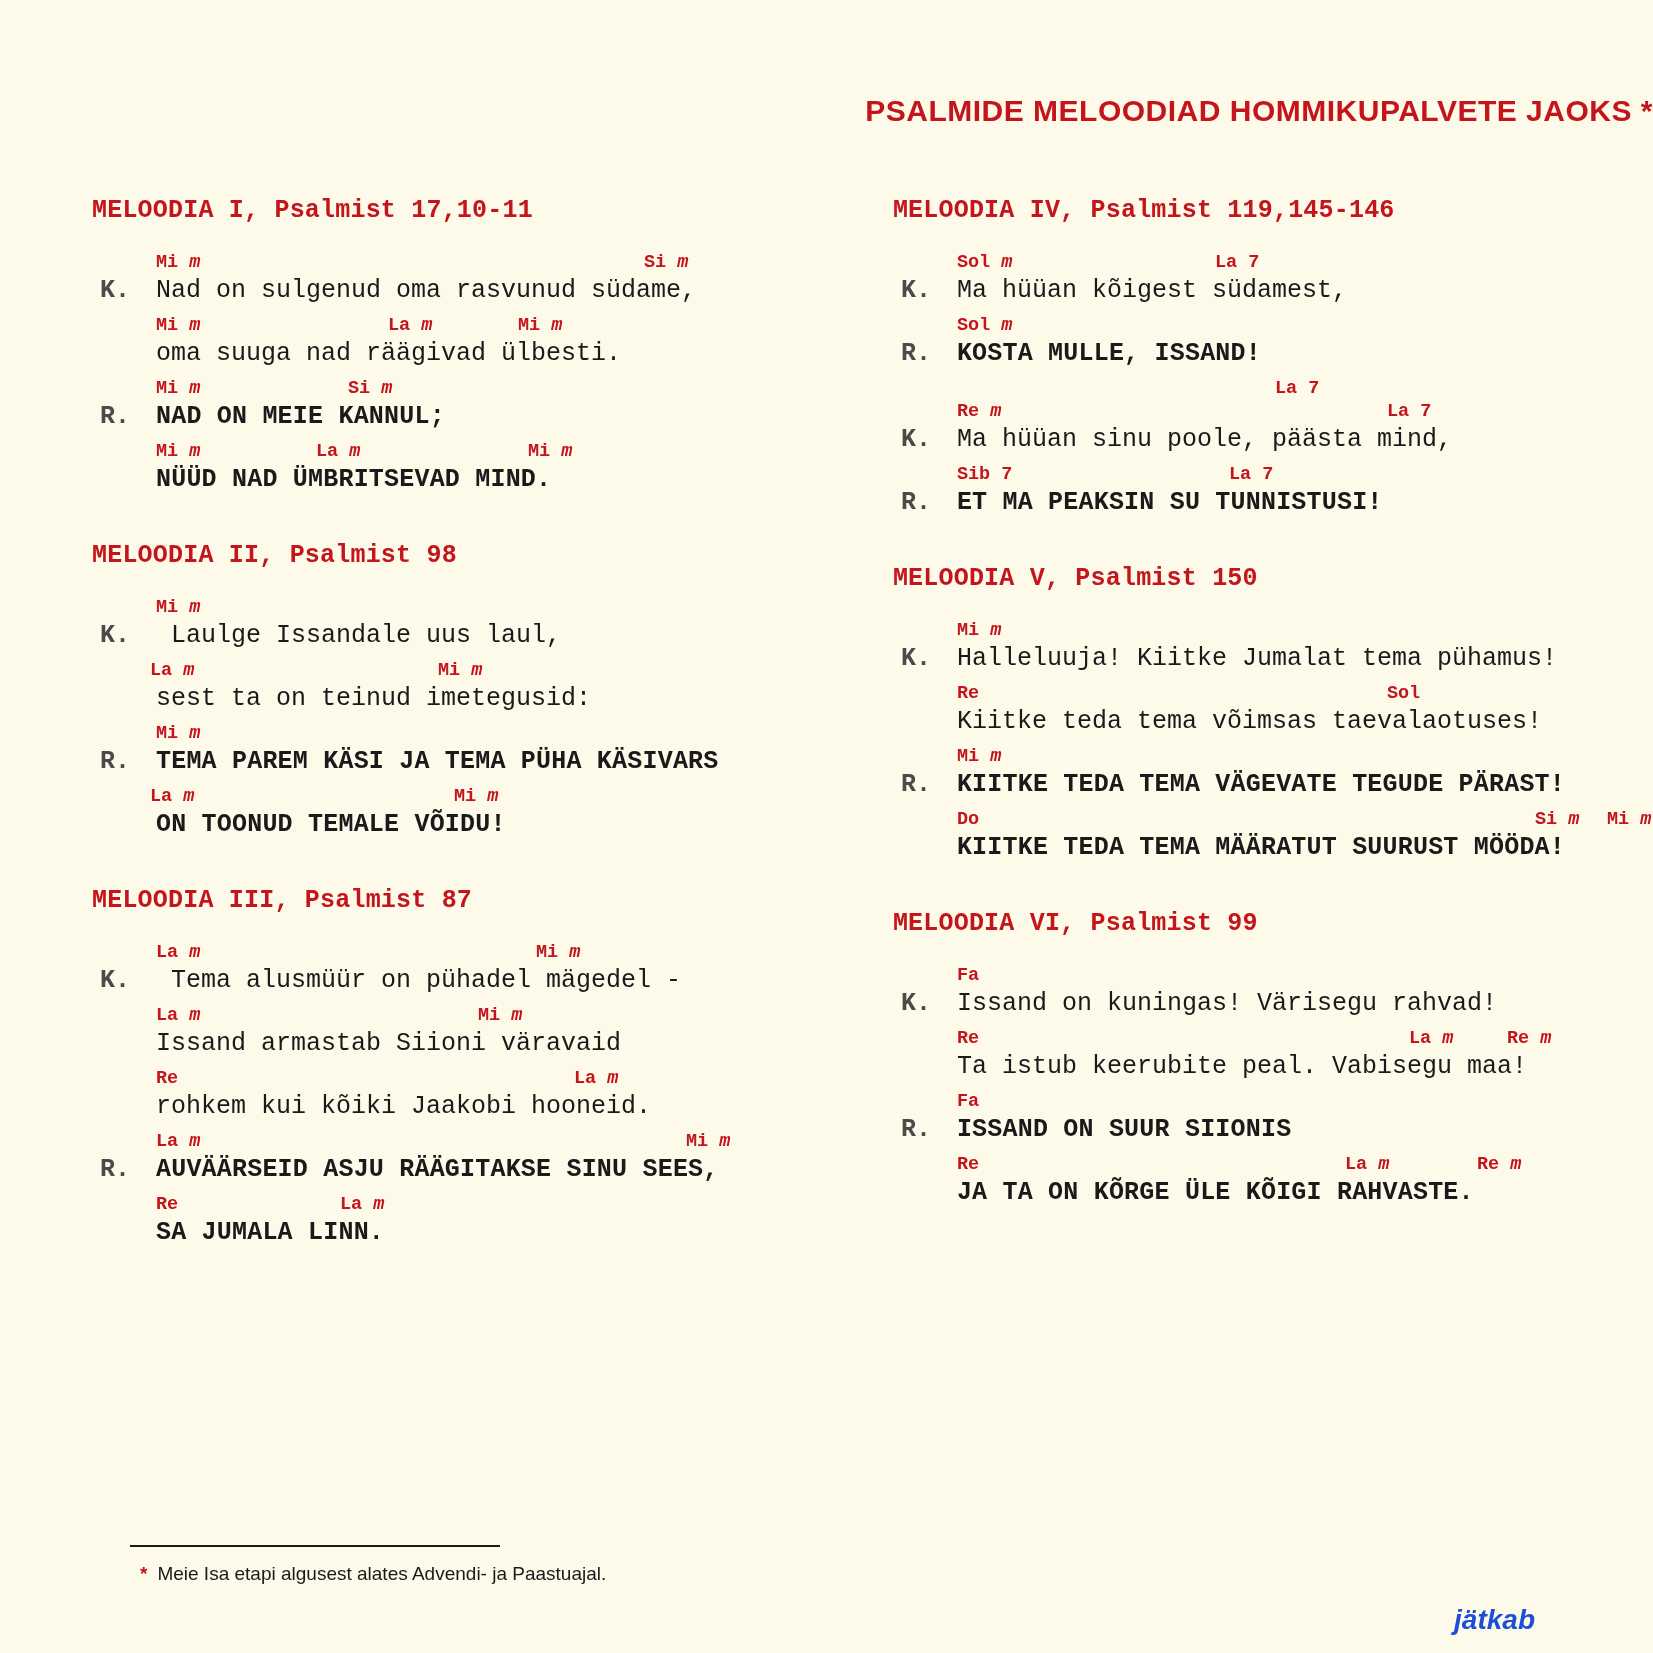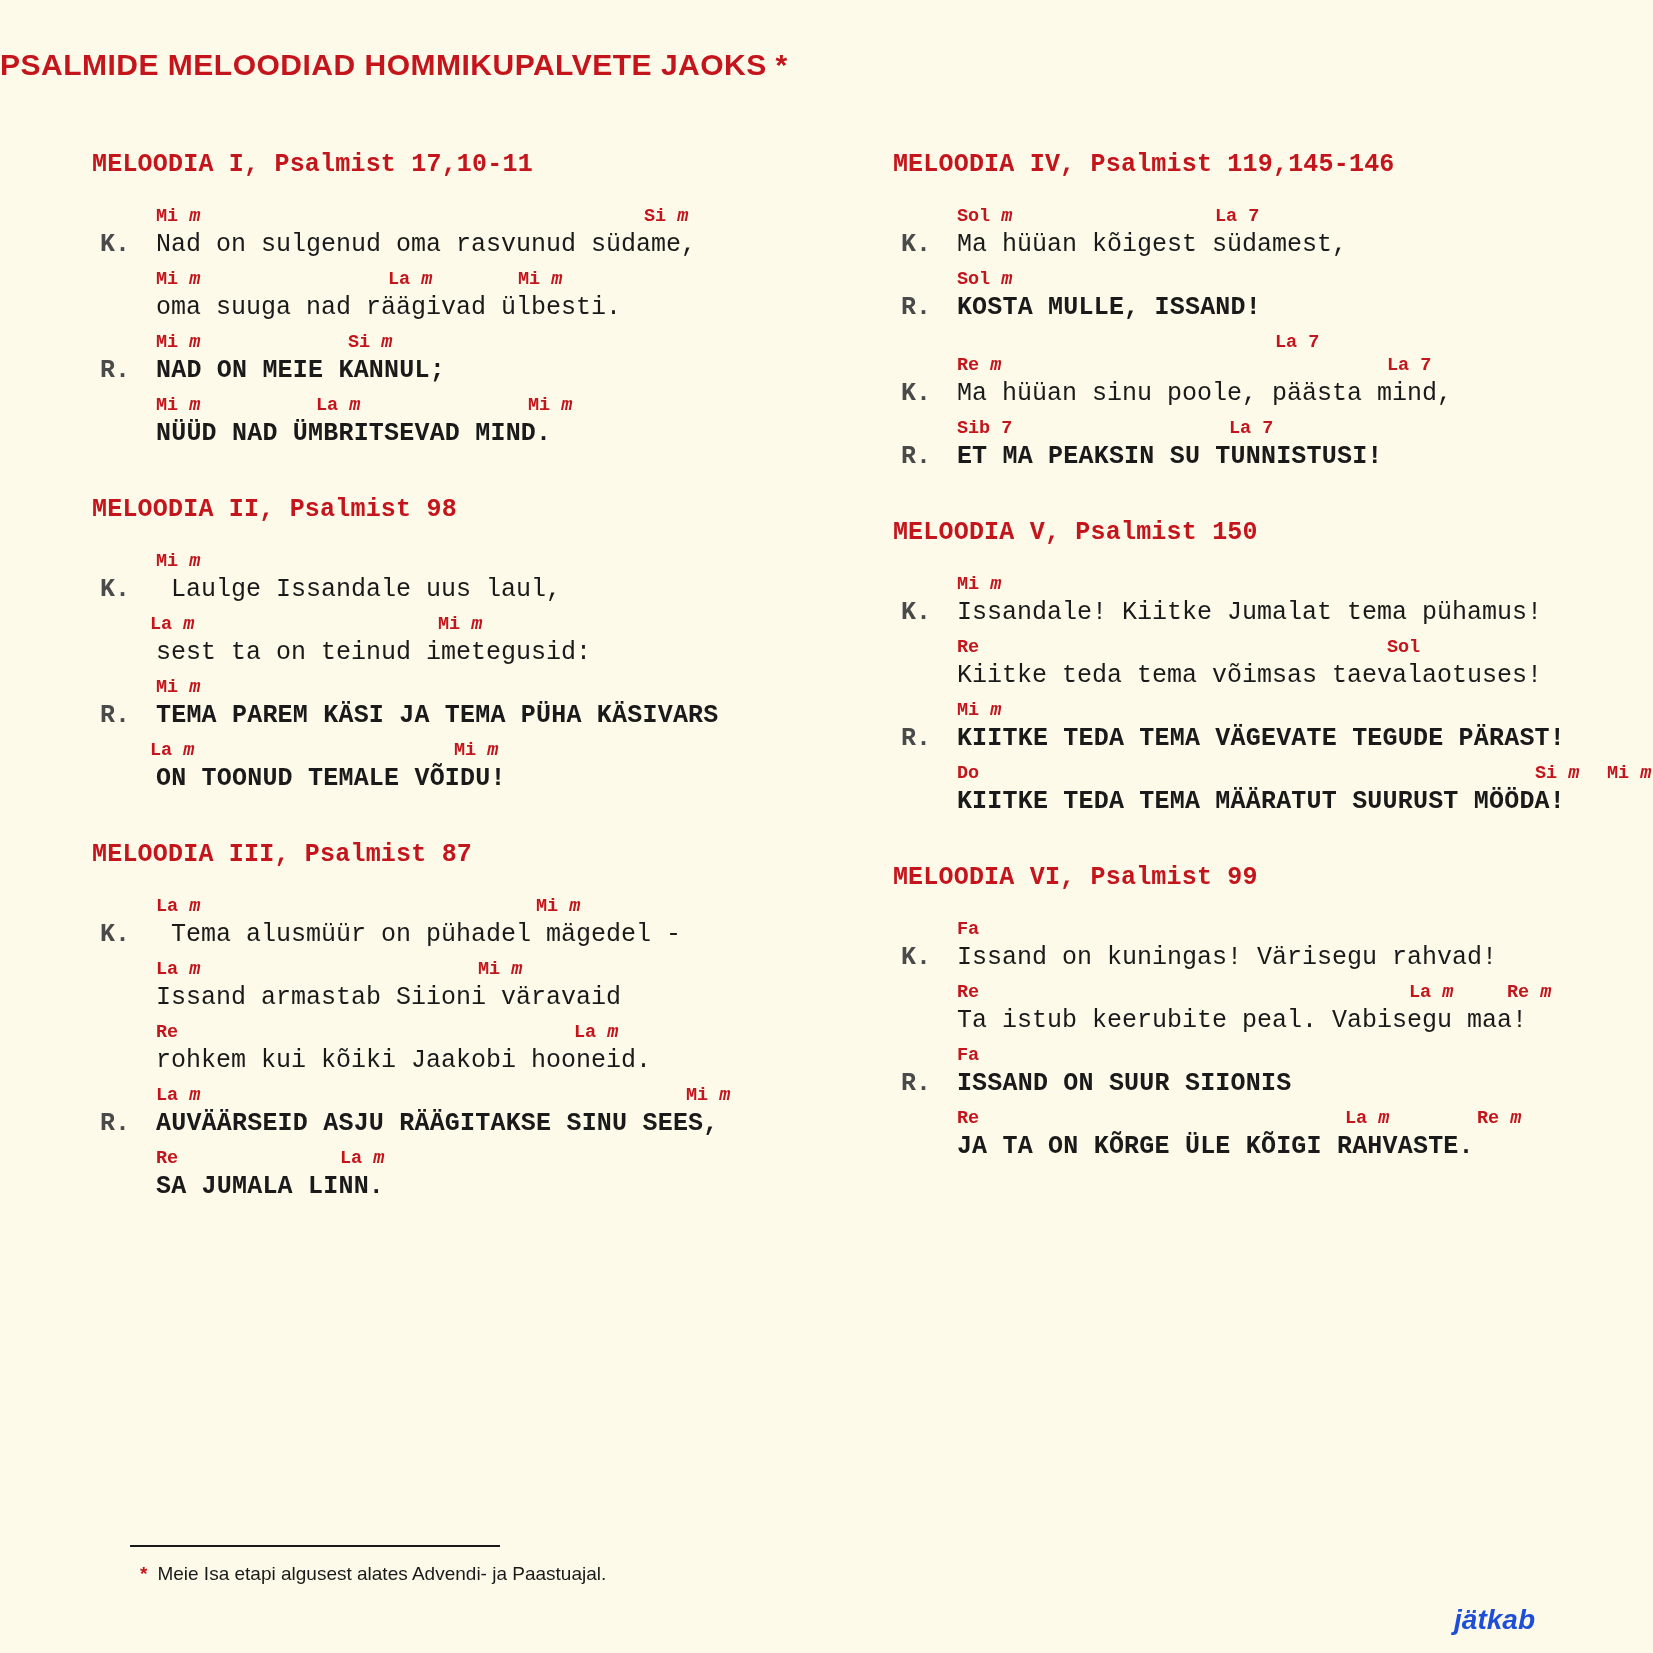--- a/index.html
+++ b/index.html
@@ -16,26 +16,26 @@
     overflow: hidden;
   }
   .page {
     position: relative;
     width: 1653px;
     height: 1653px;
     box-sizing: border-box;
     padding: 0;
   }
   .doc-title {
-    text-align: left;
+    text-align: right;
     color: #c4151c;
     font-weight: bold;
     font-size: 30px;
     letter-spacing: 0.5px;
-    padding-top: 48px;
+    padding-top: 94px;
   }
   .columns {
     display: flex;
     margin-top: 68px;
     padding: 0 88px 0 92px;
     box-sizing: border-box;
     gap: 48px;
     font-family: Liberation Mono, monospace;
   }
   .col {
@@ -194,21 +194,21 @@
             <div class="chordline"><span class="chord" style="left: 0px;"><span>Re </span><i>m</i></span><span class="chord" style="left: 430px;"><span>La 7</span></span></div>
             <div class="textline call"><span class="label">K.</span><span class="txt">Ma hüüan sinu poole, päästa mind,</span></div>
             <div class="chordline"><span class="chord" style="left: 0px;"><span>Sib 7</span></span><span class="chord" style="left: 272px;"><span>La 7</span></span></div>
             <div class="textline resp"><span class="label">R.</span><span class="txt">ET MA PEAKSIN SU TUNNISTUSI!</span></div>
           </div>
         </div>
         <div class="melody">
           <div class="melody-heading">MELOODIA V, Psalmist 150</div>
           <div class="lines">
             <div class="chordline"><span class="chord" style="left: 0px;"><span>Mi </span><i>m</i></span></div>
-            <div class="textline call"><span class="label">K.</span><span class="txt">Issandale! Kiitke Jumalat tema pühamus!</span></div>
+            <div class="textline call"><span class="label">K.</span><span class="txt">Halleluuja! Kiitke Jumalat tema pühamus!</span></div>
             <div class="chordline"><span class="chord" style="left: 0px;"><span>Re</span></span><span class="chord" style="left: 430px;"><span>Sol</span></span></div>
             <div class="textline call"><span class="label"></span><span class="txt">Kiitke teda tema võimsas taevalaotuses!</span></div>
             <div class="chordline"><span class="chord" style="left: 0px;"><span>Mi </span><i>m</i></span></div>
             <div class="textline resp"><span class="label">R.</span><span class="txt">KIITKE TEDA TEMA VÄGEVATE TEGUDE PÄRAST!</span></div>
             <div class="chordline"><span class="chord" style="left: 0px;"><span>Do</span></span><span class="chord" style="left: 578px;"><span>Si </span><i>m</i></span><span class="chord" style="left: 650px;"><span>Mi </span><i>m</i></span></div>
             <div class="textline resp"><span class="label"></span><span class="txt">KIITKE TEDA TEMA MÄÄRATUT SUURUST MÖÖDA!</span></div>
           </div>
         </div>
         <div class="melody">
           <div class="melody-heading">MELOODIA VI, Psalmist 99</div>

